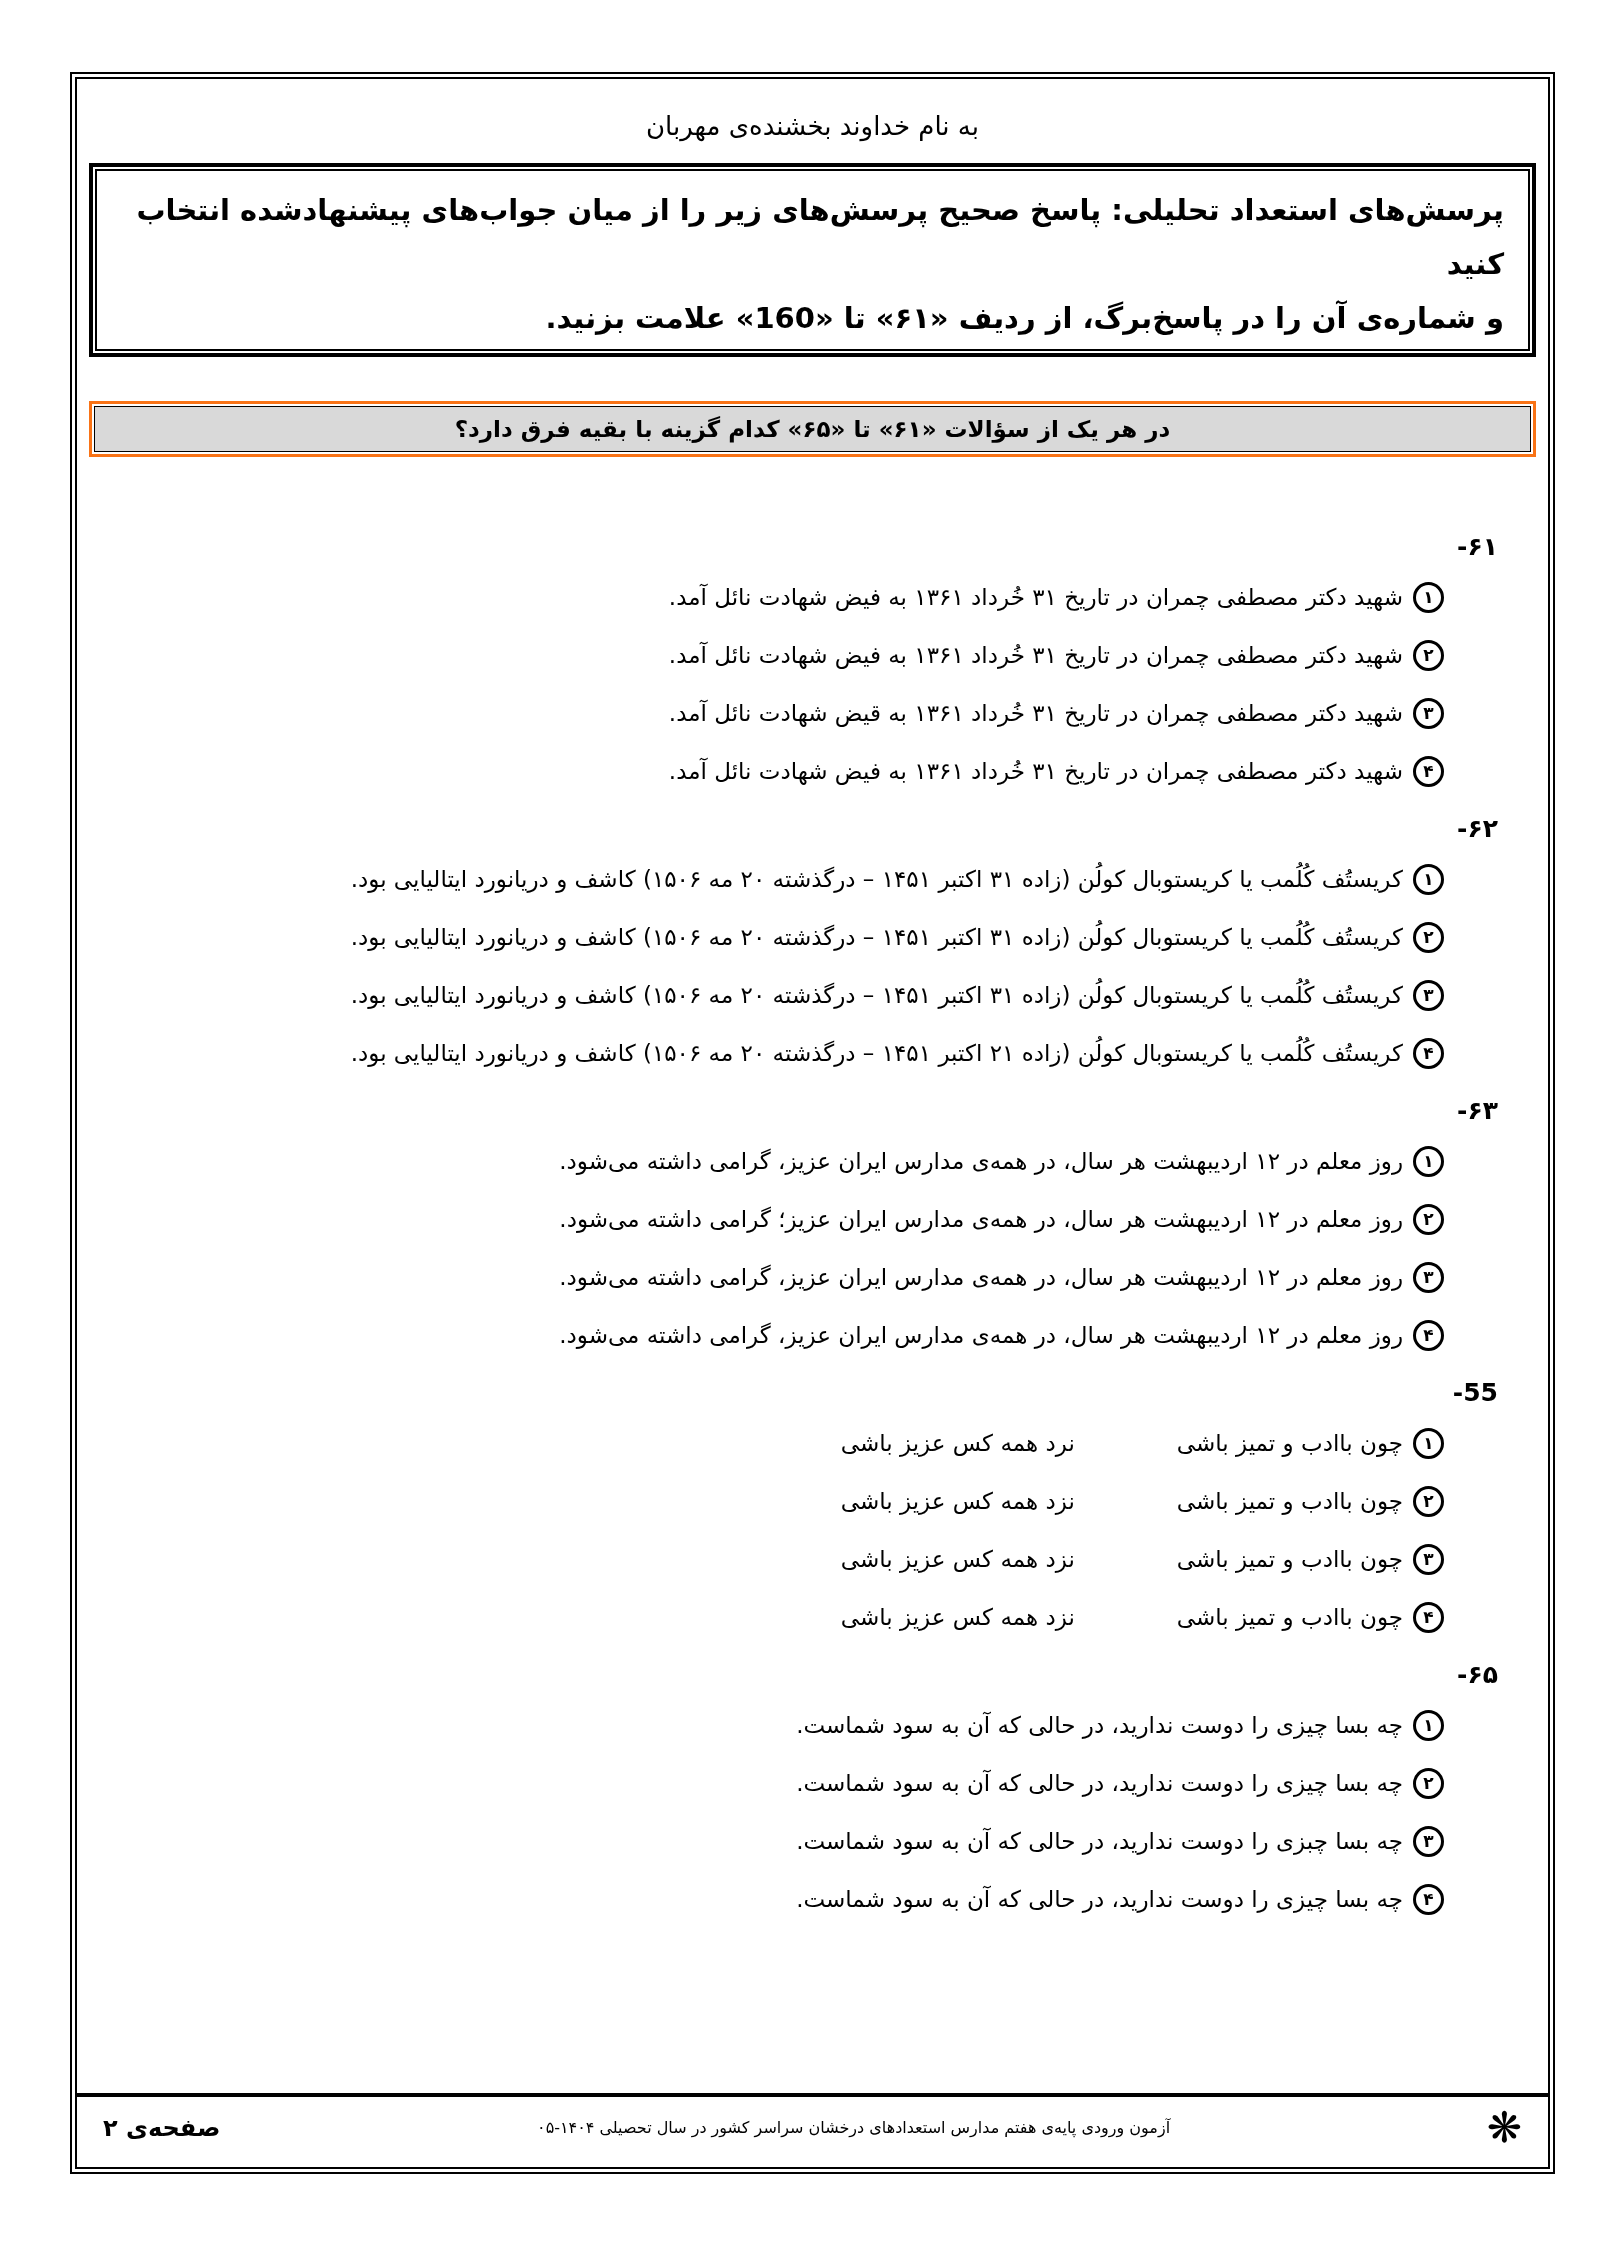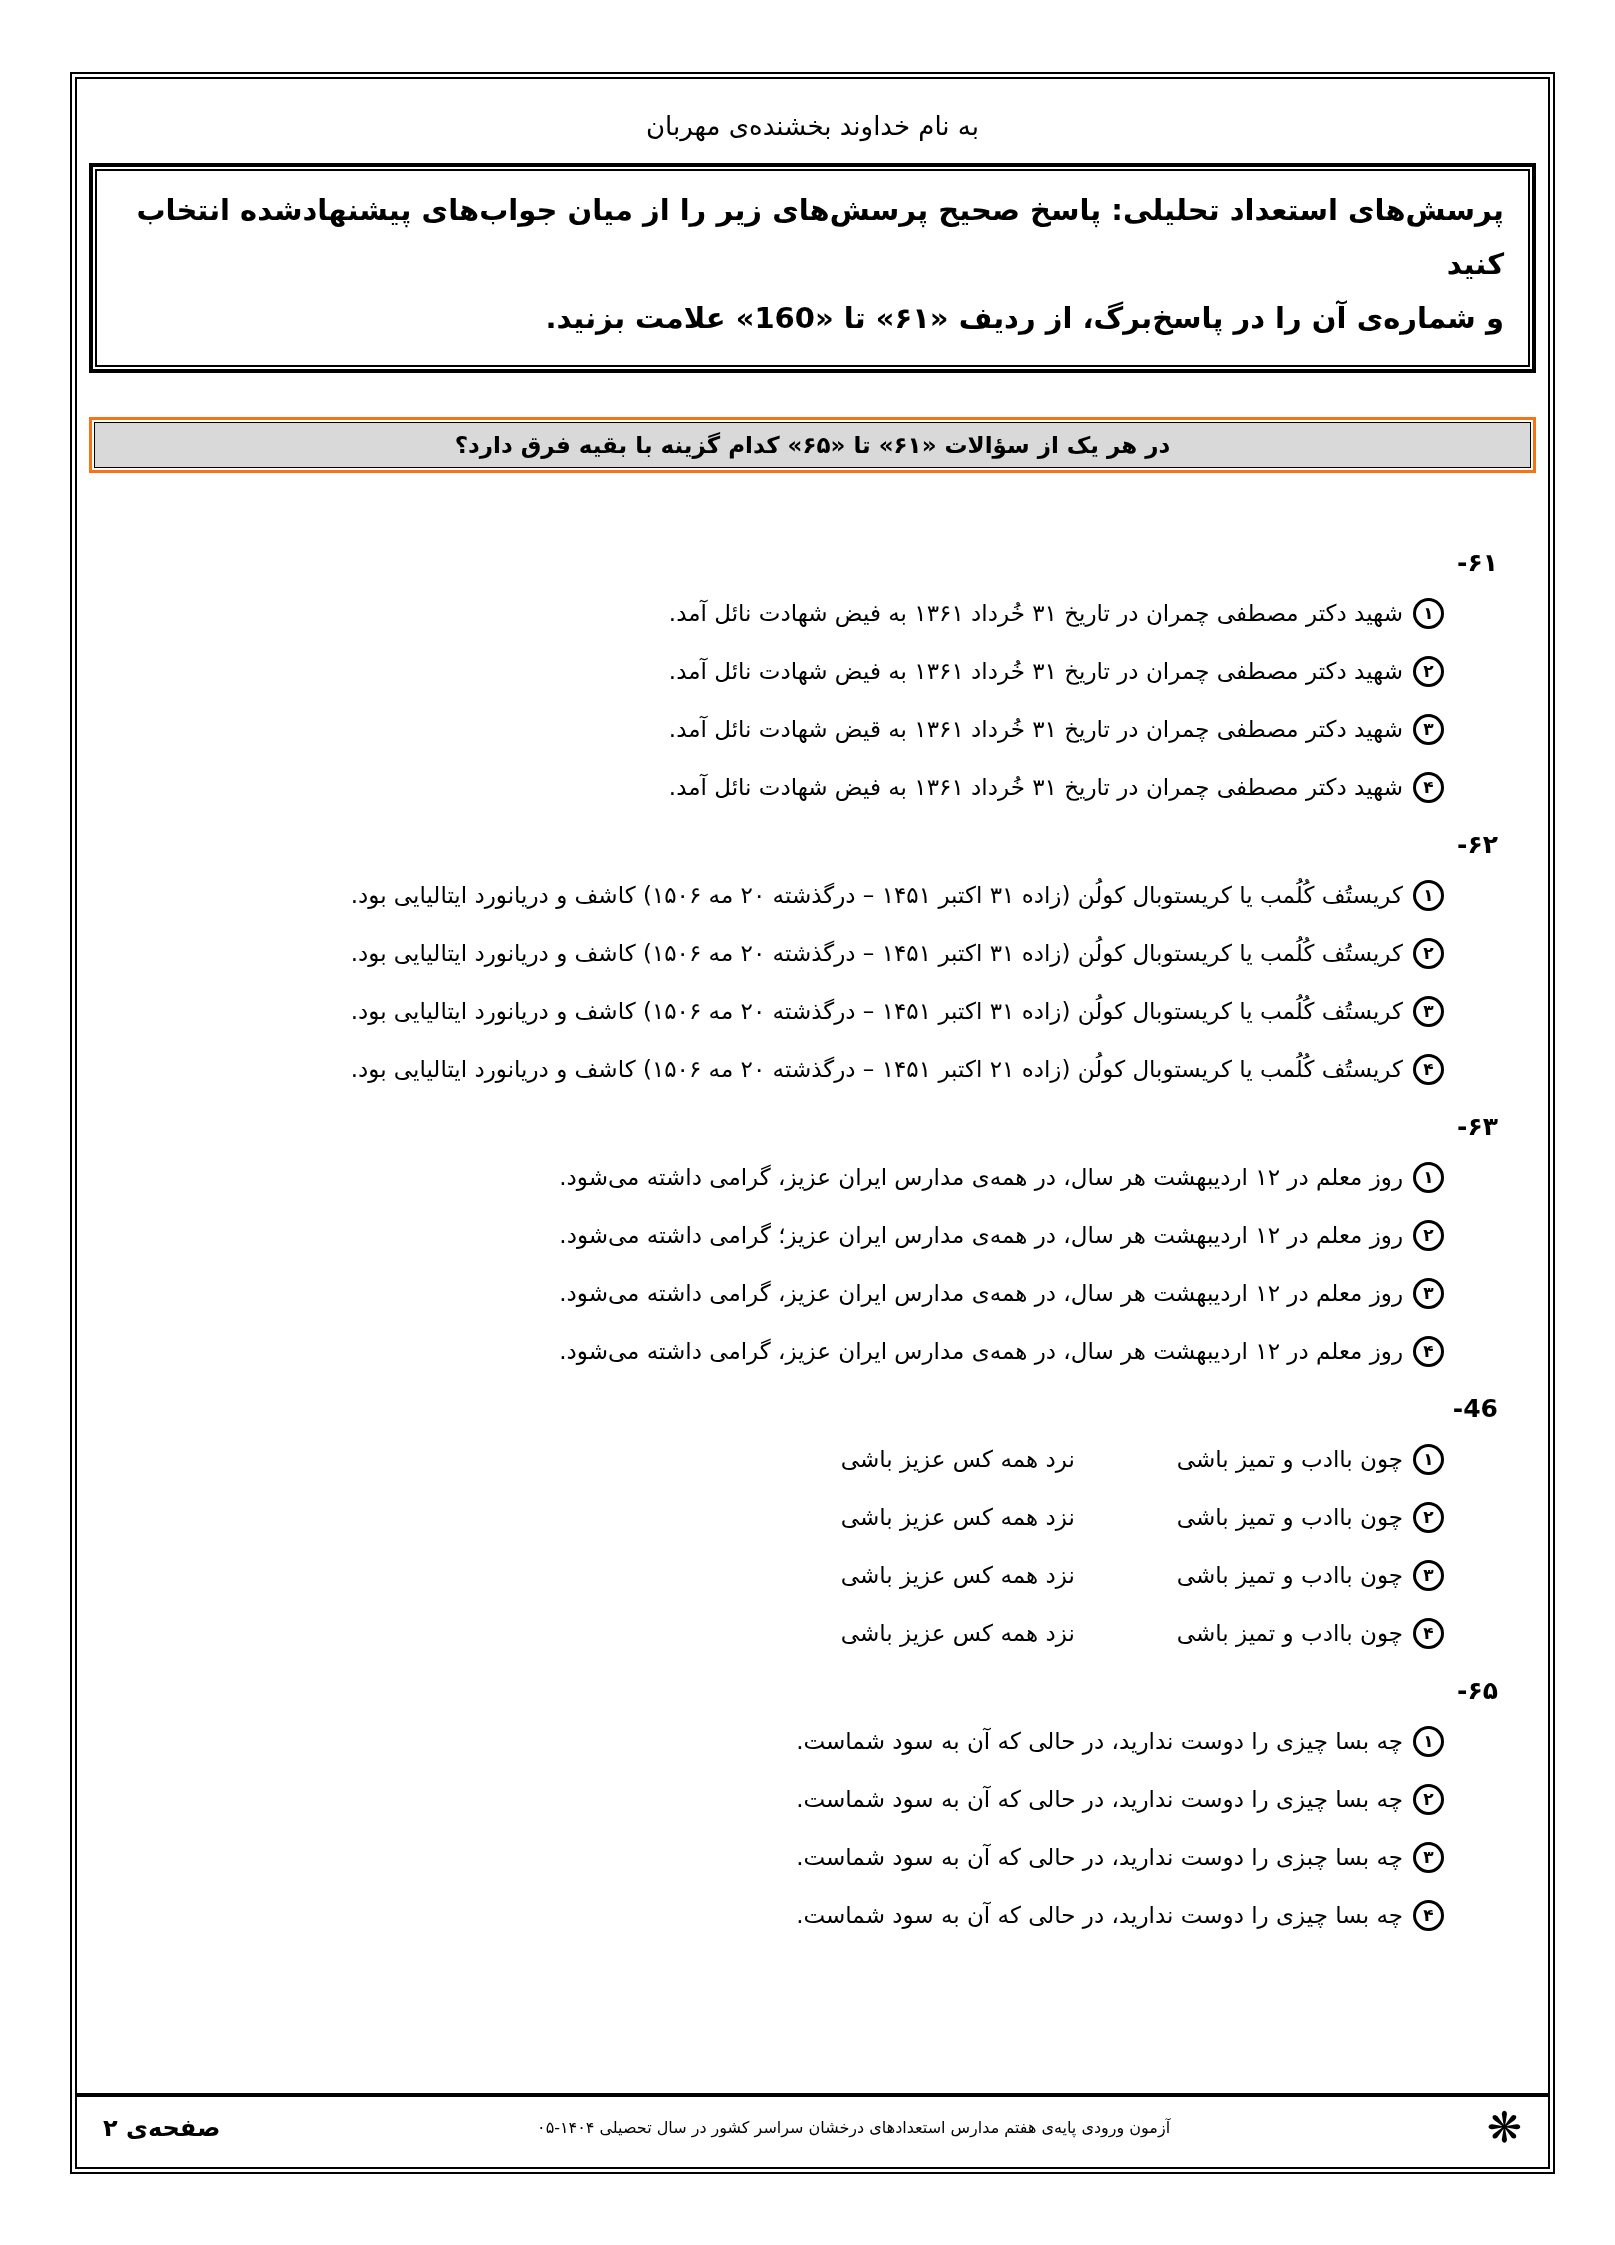--- a/index.html
+++ b/index.html
@@ -13,21 +13,21 @@
   }
   .page-inner{
     width:100%;height:100%;border:2px solid #000;box-sizing:border-box;
     direction:rtl;display:flex;flex-direction:column;overflow:hidden;
   }
   .bismillah{
     text-align:center;margin-top:30px;font-size:26px;line-height:34px;
   }
   .instruction-box{margin:20px 12px 0;border:4px solid #000;padding:2px;}
   .instruction-inner{
-    border:2px solid #000;padding:12px 24px 20px;font-weight:bold;
+    border:2px solid #000;padding:12px 24px 4px;font-weight:bold;
     font-size:29px;line-height:54px;text-align:right;
   }
   .instruction-lead{font-weight:bold;}
   .section-box{margin:44px 12px 12px;border:3px solid #f97316;padding:2px;}
   .section-inner{
     border:1px solid #000;background:#d9d9d9;text-align:center;
     font-size:23px;font-weight:bold;padding:9px 10px;
   }
   .questions{flex:0 0 auto;padding:29px 42px 0 40px;}
   .qnum{
@@ -132,21 +132,21 @@
               <span class="onum">۳</span>
               <span class="otext">روز معلم در ۱۲ اردیبهشت هر سال، در همه‌ی مدارس ایران عزیز، گرامی داشته می‌شود.</span>
             </div>
             <div class="option">
               <span class="onum">۴</span>
               <span class="otext">روز معلم در ۱۲ اردیبهشت هر سال، در همه‌ی مدارس ایران عزیز، گرامی داشته می‌شود.</span>
             </div>
           </div>
         </div>
         <div class="question">
-          <div class="qnum">46-</div>
+          <div class="qnum">55-</div>
           <div class="options">
             <div class="option">
               <span class="onum">۱</span>
               <span class="otext">چون باادب و تمیز باشی</span>
               <span class="otext-left">نرد همه کس عزیز باشی</span>
             </div>
             <div class="option">
               <span class="onum">۲</span>
               <span class="otext">چون باادب و تمیز باشی</span>
               <span class="otext-left">نزد همه کس عزیز باشی</span>

